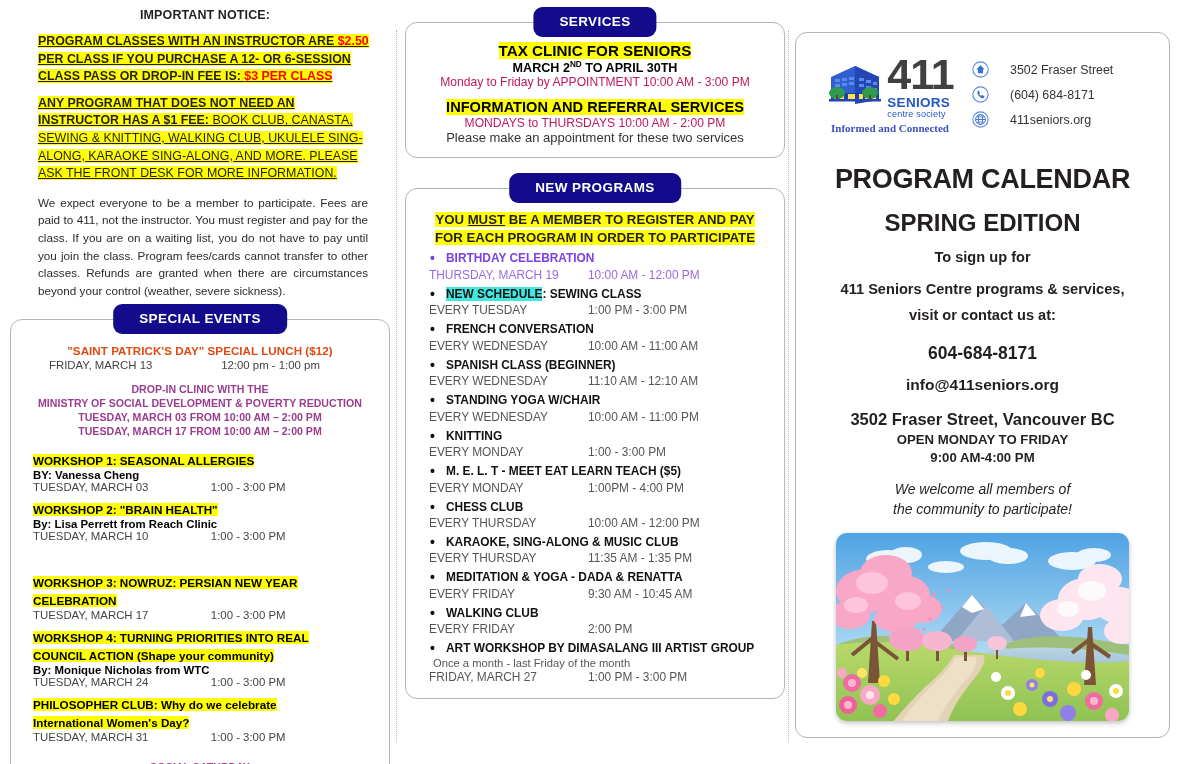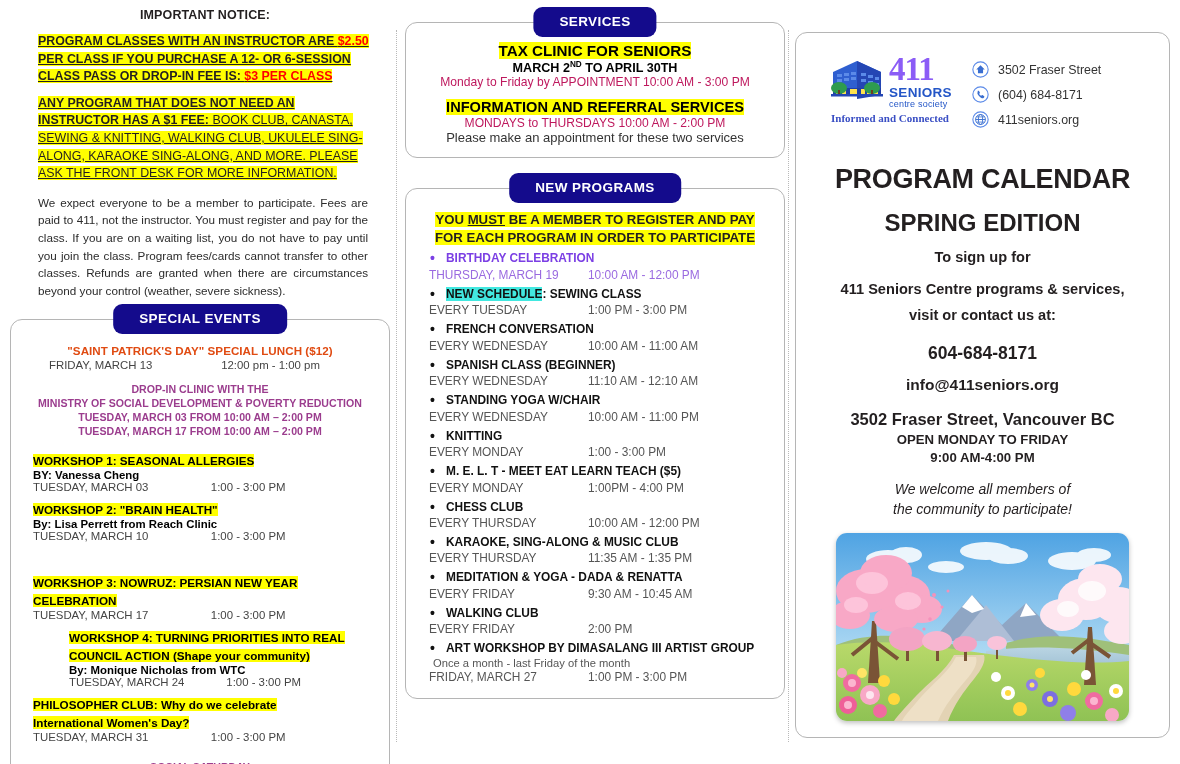--- a/index.html
+++ b/index.html
@@ -127,31 +127,31 @@
   .prog.violet .prog-row { color: #9a6ae0; }
   .prog.violet .prog-name::before { color: #7b3fe4; }
 
   
   #right-card { margin-top: 32px; padding: 14px 16px 16px; min-height: 700px; }
   .brand-row { display: flex; align-items: flex-start; gap: 14px; padding: 6px 2px 0 10px; }
   .logo-wrap { width: 136px; text-align: center; }
   .logo-top { display: flex; align-items: center; justify-content: center; gap: 3px; }
   .logo-txt { text-align: left; line-height: 1; }
   .logo-411 {
-    font-size: 33px; font-weight: bold; color: #8b5cf6; letter-spacing: -1px;
-    font-family: Liberation Serif, serif;
+    font-size: 43px; font-weight: bold; color: #404040; letter-spacing: -1px;
+    font-family: Liberation Sans, sans-serif;
   }
   .logo-sen { font-size: 13.5px; font-weight: bold; color: #2456c7; letter-spacing: .3px; }
   .logo-cs { font-size: 9px; color: #2456c7; letter-spacing: .2px; }
   .logo-tag {
     font-size: 11px; color: #3a4fc4; margin-top: 3px;
     font-family: "Liberation Serif", serif; font-weight: bold;
   }
   .contacts { padding-top: 8px; }
-  .contact-line { display: flex; align-items: center; gap: 9px; margin-bottom: 8px; }
+  .contact-line { display: flex; align-items: center; gap: 21px; margin-bottom: 8px; }
   .contact-line .txt { font-size: 12.4px; color: #333; }
   .cicon { width: 17px; height: 17px; flex: 0 0 17px; }
 
   .rt-h1 { text-align: center; font-size: 27px; font-weight: bold; margin-top: 28px; letter-spacing: -.3px; }
   .rt-h2 { text-align: center; font-size: 31px; font-weight: bold; margin-top: 12px; }
   .rt-h3 { text-align: center; font-size: 24px; font-weight: bold; margin-top: 14px; }
   .rt-p  { text-align: center; font-size: 14.6px; font-weight: bold; margin-top: 10px; line-height: 1.5; }
   .rt-big { text-align: center; font-size: 17.5px; font-weight: bold; margin-top: 16px; }
   .rt-mid { text-align: center; font-size: 15.5px; font-weight: bold; margin-top: 12px; }
   .rt-addr { text-align: center; font-size: 16.5px; font-weight: bold; margin-top: 16px; }
@@ -235,21 +235,21 @@
 
       <div style="padding-left:8px;">
         <div style="max-width:300px;margin-top:24px;"><span class="ws-title hl">WORKSHOP 3: NOWRUZ: PERSIAN NEW YEAR CELEBRATION</span></div>
         <div class="ev-row" style="padding-right:30px;">
           <span class="d">TUESDAY, MARCH 17</span>
           <span class="t">1:00 - 3:00 PM</span>
         </div>
       </div>
       <div class="sp-s"></div>
 
-      <div style="padding-left:8px;margin-left:36px;">
+      <div style="padding-left:8px;">
         <div style="max-width:318px;"><span class="ws-title hl">WORKSHOP 4: TURNING PRIORITIES INTO REAL COUNCIL ACTION (Shape your community)</span></div>
         <div class="ws-by">By: Monique Nicholas from WTC</div>
         <div class="ev-row" style="padding-right:30px;">
           <span class="d">TUESDAY, MARCH 24</span>
           <span class="t">1:00 - 3:00 PM</span>
         </div>
       </div>
       <div class="sp-s"></div>
 
       <div style="padding-left:8px;">

